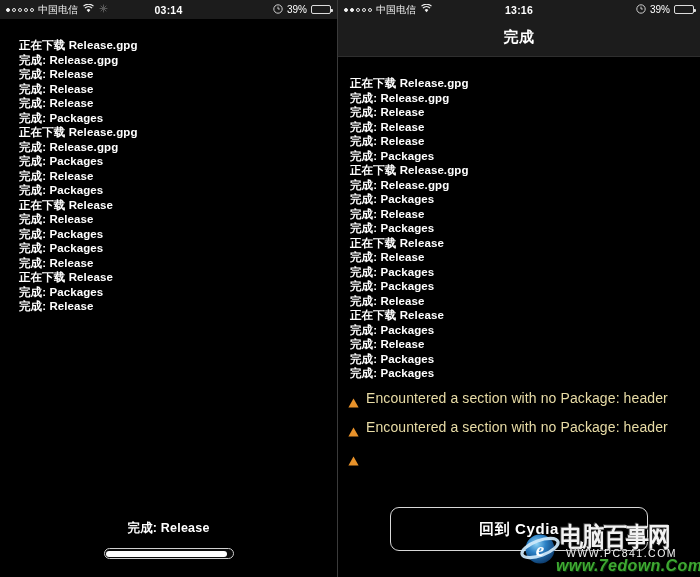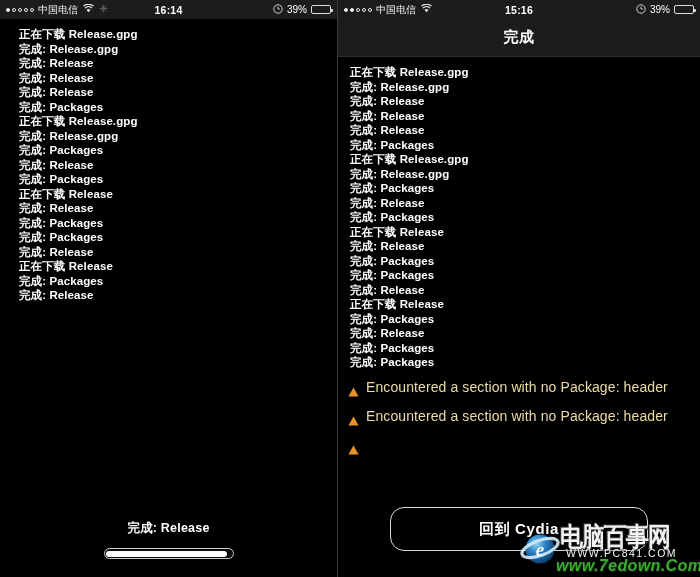--- a/index.html
+++ b/index.html
@@ -139,21 +139,21 @@
     font-size: 15px;
     font-weight: bold;
     letter-spacing: .5px;
     pointer-events: none;
   }
 
   
   .logarea {
     flex: 1 1 auto;
     background: #000;
-    padding: 8px 0 0 0;
+    padding: 19px 0 0 0;
     overflow: hidden;
     position: relative;
   }
   .logline {
     color: #ffffff;
     font-size: 11.5px;
     font-weight: bold;
     line-height: 14.5px;
     padding-left: 19px;
     white-space: nowrap;
@@ -213,21 +213,21 @@
   .footer-right {
     flex: 0 0 auto;
     padding: 0 0 26px 0;
     display: flex;
     justify-content: center;
   }
   .cydia-btn {
     width: 258px;
     height: 44px;
     border: 1px solid #d8d8d8;
-    border-radius: 14px;
+    border-radius: 9px;
     background: #000;
     color: #ffffff;
     font-size: 15px;
     font-weight: bold;
     display: flex;
     align-items: center;
     justify-content: center;
     letter-spacing: .6px;
     cursor: pointer;
     box-sizing: border-box;
@@ -306,21 +306,21 @@
               <path d="M1.9 4.1 a5.2 5.2 0 0 1 7.2 0" stroke="#f0f0f0" stroke-width="1.2" fill="none"></path>
               <path d="M0.5 2.1 a7.6 7.6 0 0 1 10 0" stroke="#f0f0f0" stroke-width="1.2" fill="none"></path>
             </svg>
         </span>
         <span class="loc-icon">
           <svg width="9" height="9" viewBox="0 0 9 9">
               <path d="M4.5 0.6 v7.8 M0.6 4.5 h7.8 M1.7 1.7 l5.6 5.6 M7.3 1.7 l-5.6 5.6" stroke="#8a8a8a" stroke-width="1"></path>
             </svg>
         </span>
       </div>
-      <div class="sb-center">16:14</div>
+      <div class="sb-center">03:14</div>
       <div class="sb-right">
         <span class="alarm-icon">
           <svg width="10" height="10" viewBox="0 0 10 10">
               <circle cx="5" cy="5" r="4.2" stroke="#e0e0e0" stroke-width="1" fill="none"></circle>
               <path d="M5 2.6 V5 h1.8" stroke="#e0e0e0" stroke-width="1" fill="none"></path>
             </svg>
         </span>
         <span class="batt-pct">39%</span>
         <span class="battery"><span class="fill" style="width:39%"></span></span>
       </div>
@@ -372,21 +372,21 @@
         </span>
         <span class="carrier">中国电信</span>
         <span class="wifi-icon">
           <svg width="11" height="9" viewBox="0 0 11 9">
               <path d="M5.5 8.2 L3.6 5.9 a3 3 0 0 1 3.8 0 Z" fill="#f0f0f0"></path>
               <path d="M1.9 4.1 a5.2 5.2 0 0 1 7.2 0" stroke="#f0f0f0" stroke-width="1.2" fill="none"></path>
               <path d="M0.5 2.1 a7.6 7.6 0 0 1 10 0" stroke="#f0f0f0" stroke-width="1.2" fill="none"></path>
             </svg>
         </span>
       </div>
-      <div class="sb-center">15:16</div>
+      <div class="sb-center">13:16</div>
       <div class="sb-right">
         <span class="alarm-icon">
           <svg width="10" height="10" viewBox="0 0 10 10">
               <circle cx="5" cy="5" r="4.2" stroke="#e0e0e0" stroke-width="1" fill="none"></circle>
               <path d="M5 2.6 V5 h1.8" stroke="#e0e0e0" stroke-width="1" fill="none"></path>
             </svg>
         </span>
         <span class="batt-pct">39%</span>
         <span class="battery"><span class="fill" style="width:39%"></span></span>
       </div>

